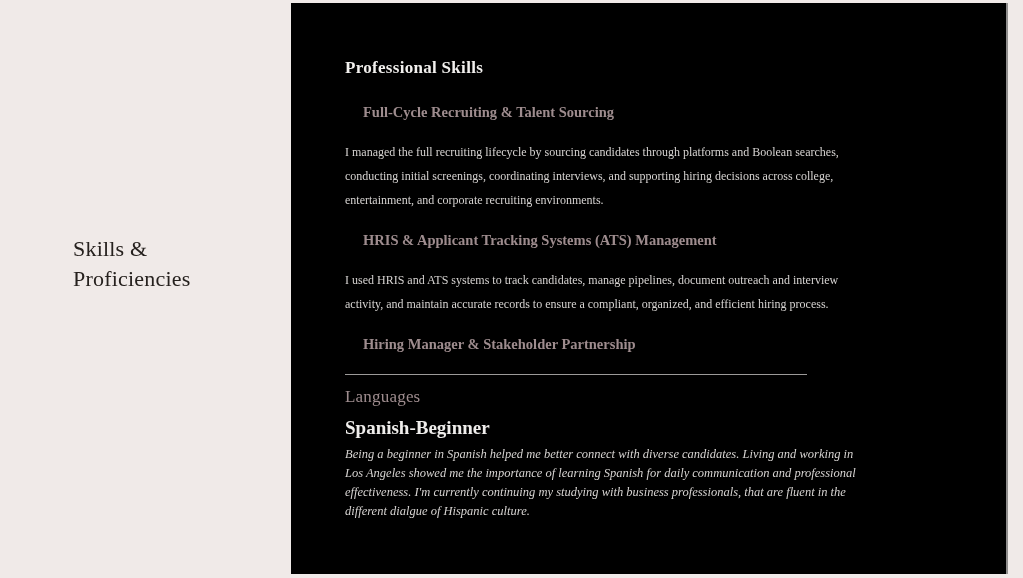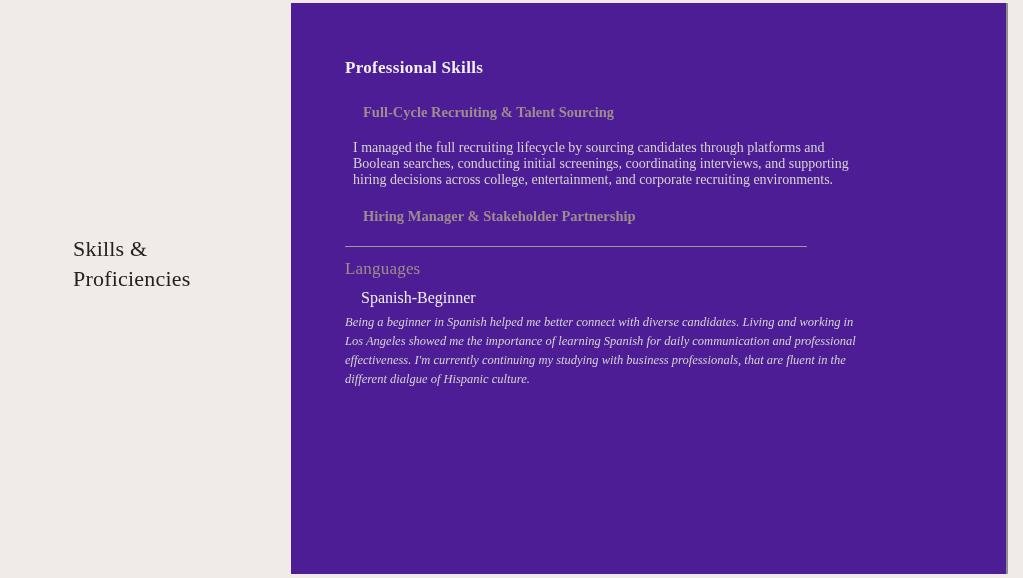--- a/index.html
+++ b/index.html
@@ -31,21 +31,21 @@
     color: #26211e;
     font-weight: 400;
     letter-spacing: 0.2px;
   }
   .panel {
     position: absolute;
     left: 291px;
     top: 3px;
     width: 715px;
     height: 571px;
-    background: #4c1d95;
+    background: #000000;
     border-right: 2px solid #908e8d;
     box-sizing: content-box;
   }
   .panel-content {
     position: absolute;
     left: 54px;
     top: 55px;
     width: 512px;
   }
   .main-heading {
@@ -59,43 +59,44 @@
     margin: 0 0 17px 0;
   }
   .skill-title {
     font-size: 14.5px;
     line-height: 20px;
     font-weight: 700;
     color: #9e8c8e;
     margin: 18px;
   }
   .skill-body {
-    font-size: 14px;
-    line-height: 16px;
+    font-size: 12px;
+    line-height: 24px;
     color: #d6d3d1;
-    margin: 8px;
+    margin: 0;
   }
   .divider {
     width: 462px;
     height: 0;
     border: none;
     border-top: 1px solid #9c9a99;
     margin: 20px 0 12px 0;
   }
   .languages-heading {
     font-size: 17px;
     font-weight: 400;
     color: #9e8c8e;
     margin: 0 0 10px 0;
     letter-spacing: 0.2px;
   }
   .language-level {
-    font-size: 16px;
+    font-size: 19px;
     color: #efedeb;
-    margin: 0 0 6px 16px;
+    margin: 0 0 6px 0;
+    font-weight: bold;
   }
   .language-body {
     font-size: 12.5px;
     line-height: 19px;
     color: #d6d3d1;
     margin: 0;
     font-style: italic;
   }
 </style>
 </head>
@@ -109,20 +110,22 @@
   <div class="panel-content">
 
     <h1 class="main-heading">Professional Skills</h1>
 
     <div class="skill-section">
       <p class="skill-title">Full-Cycle Recruiting &amp; Talent Sourcing</p>
       <p class="skill-body">I managed the full recruiting lifecycle by sourcing candidates through platforms and Boolean searches, conducting initial screenings, coordinating interviews, and supporting hiring decisions across college, entertainment, and corporate recruiting environments.</p>
     </div>
 
     <div class="skill-section">
+      <p class="skill-title">HRIS &amp; Applicant Tracking Systems (ATS) Management</p>
+      <p class="skill-body">I used HRIS and ATS systems to track candidates, manage pipelines, document outreach and interview activity, and maintain accurate records to ensure a compliant, organized, and efficient hiring process.</p>
     </div>
 
     <div class="skill-section">
       <p class="skill-title">Hiring Manager &amp; Stakeholder Partnership</p>
     </div>
 
     <hr class="divider">
 
     <div>
       <h2 class="languages-heading">Languages</h2>

